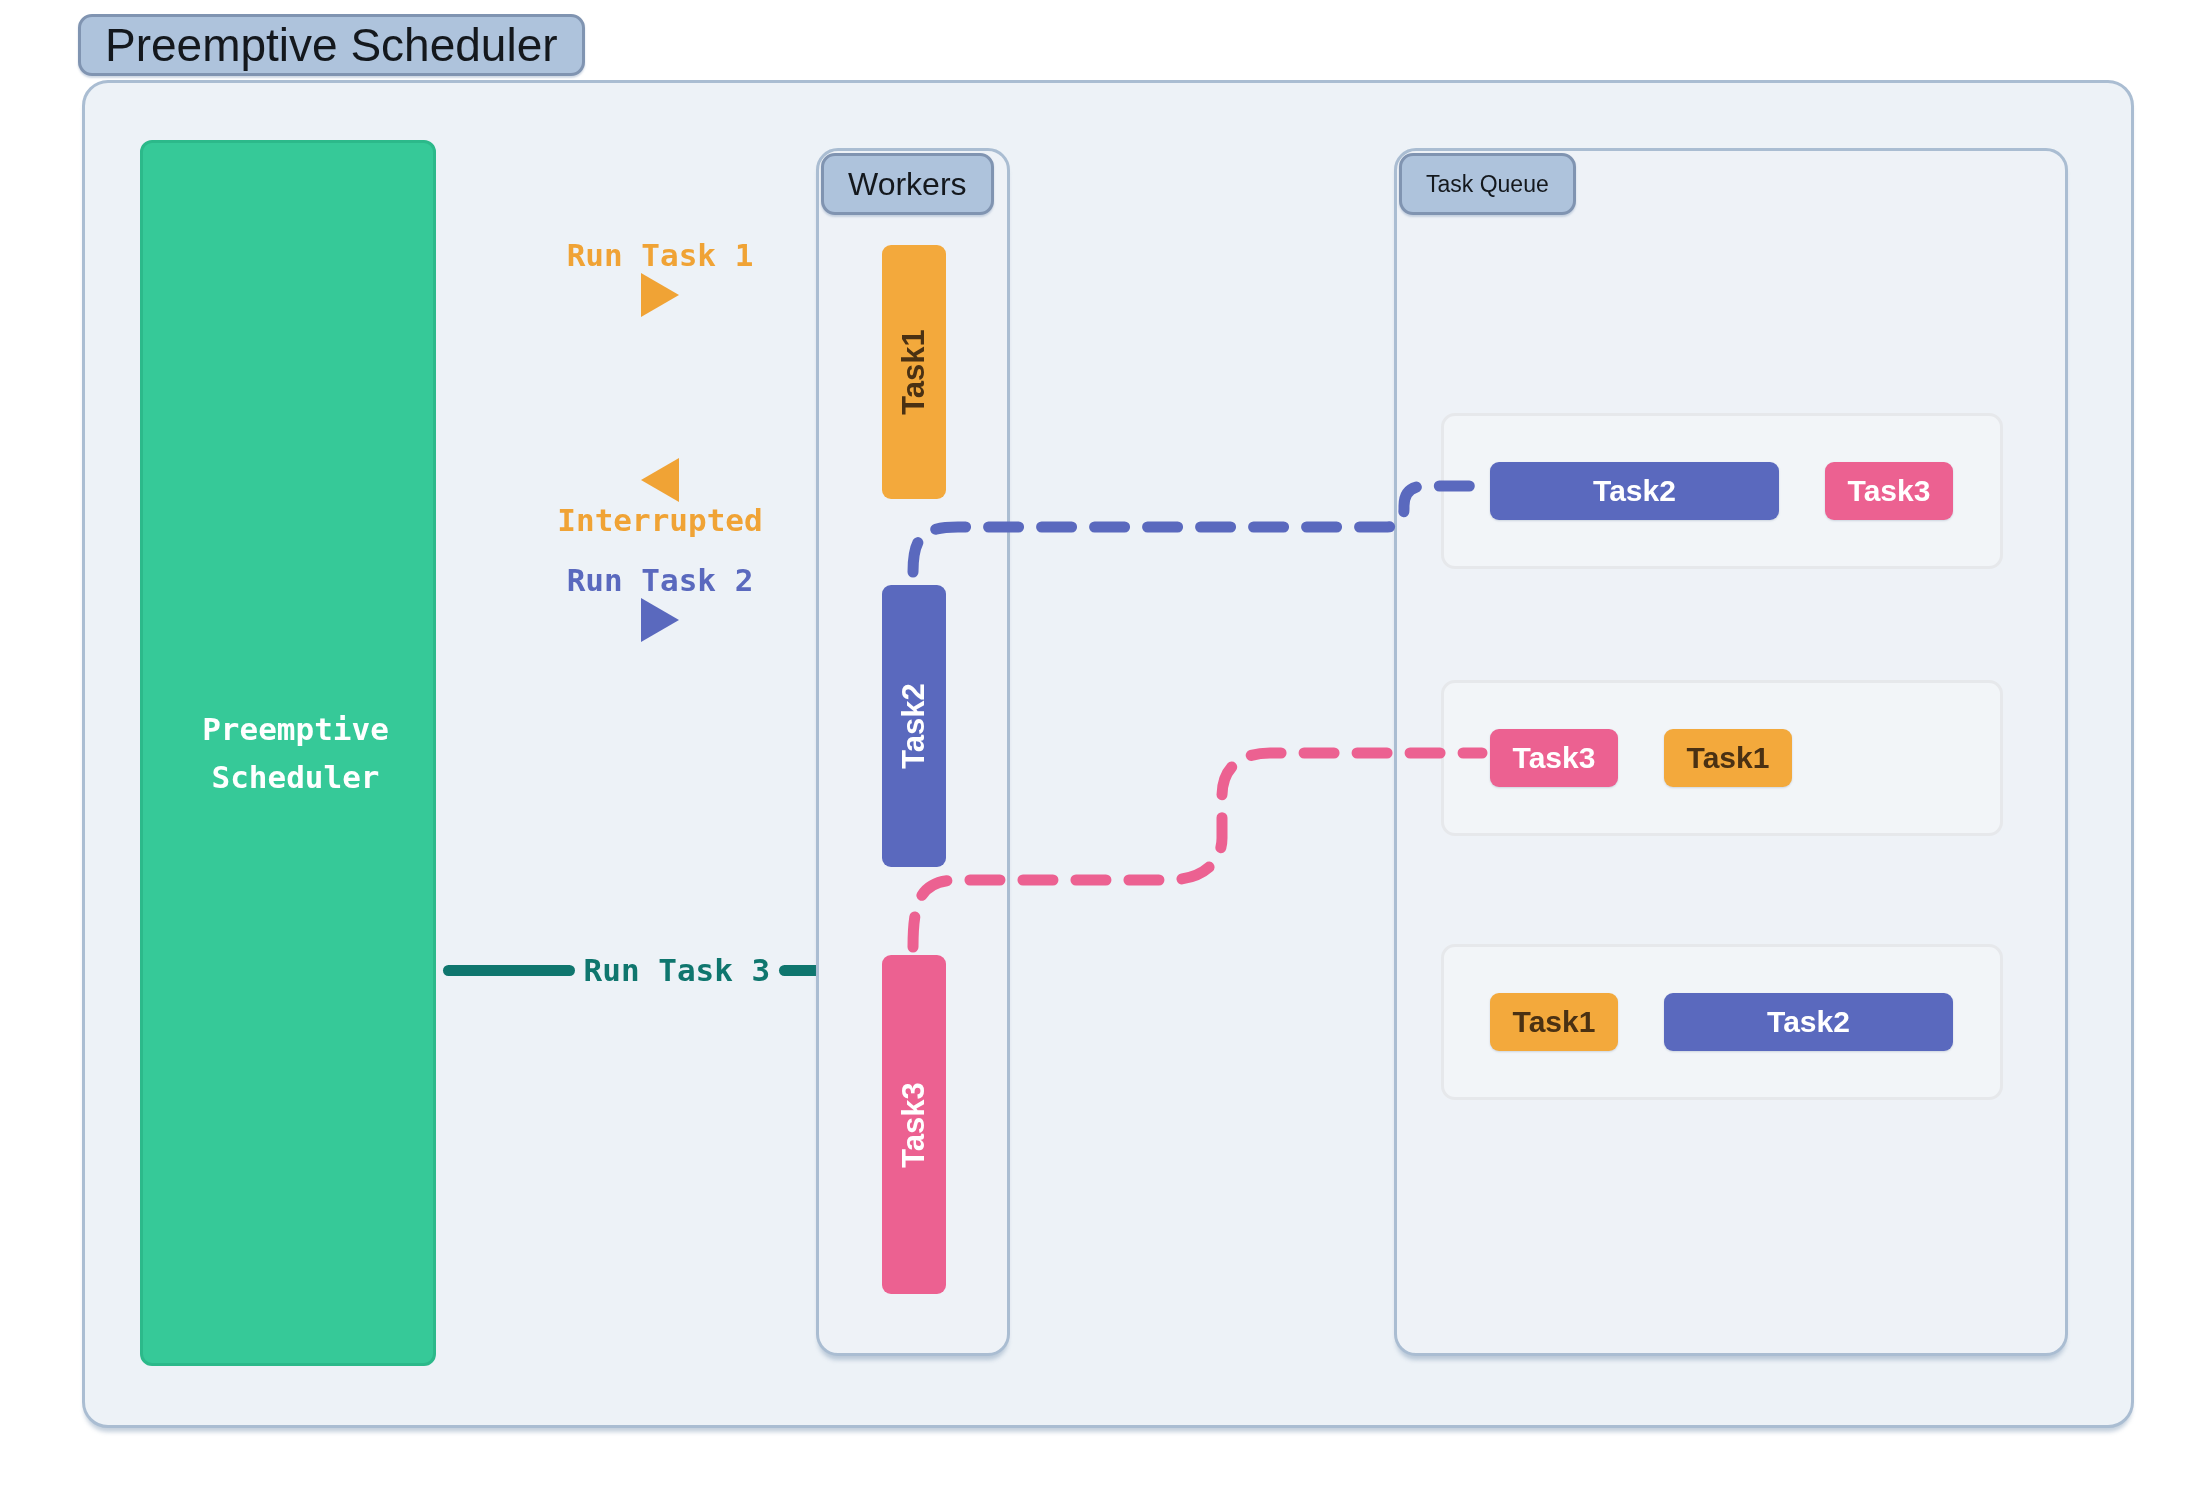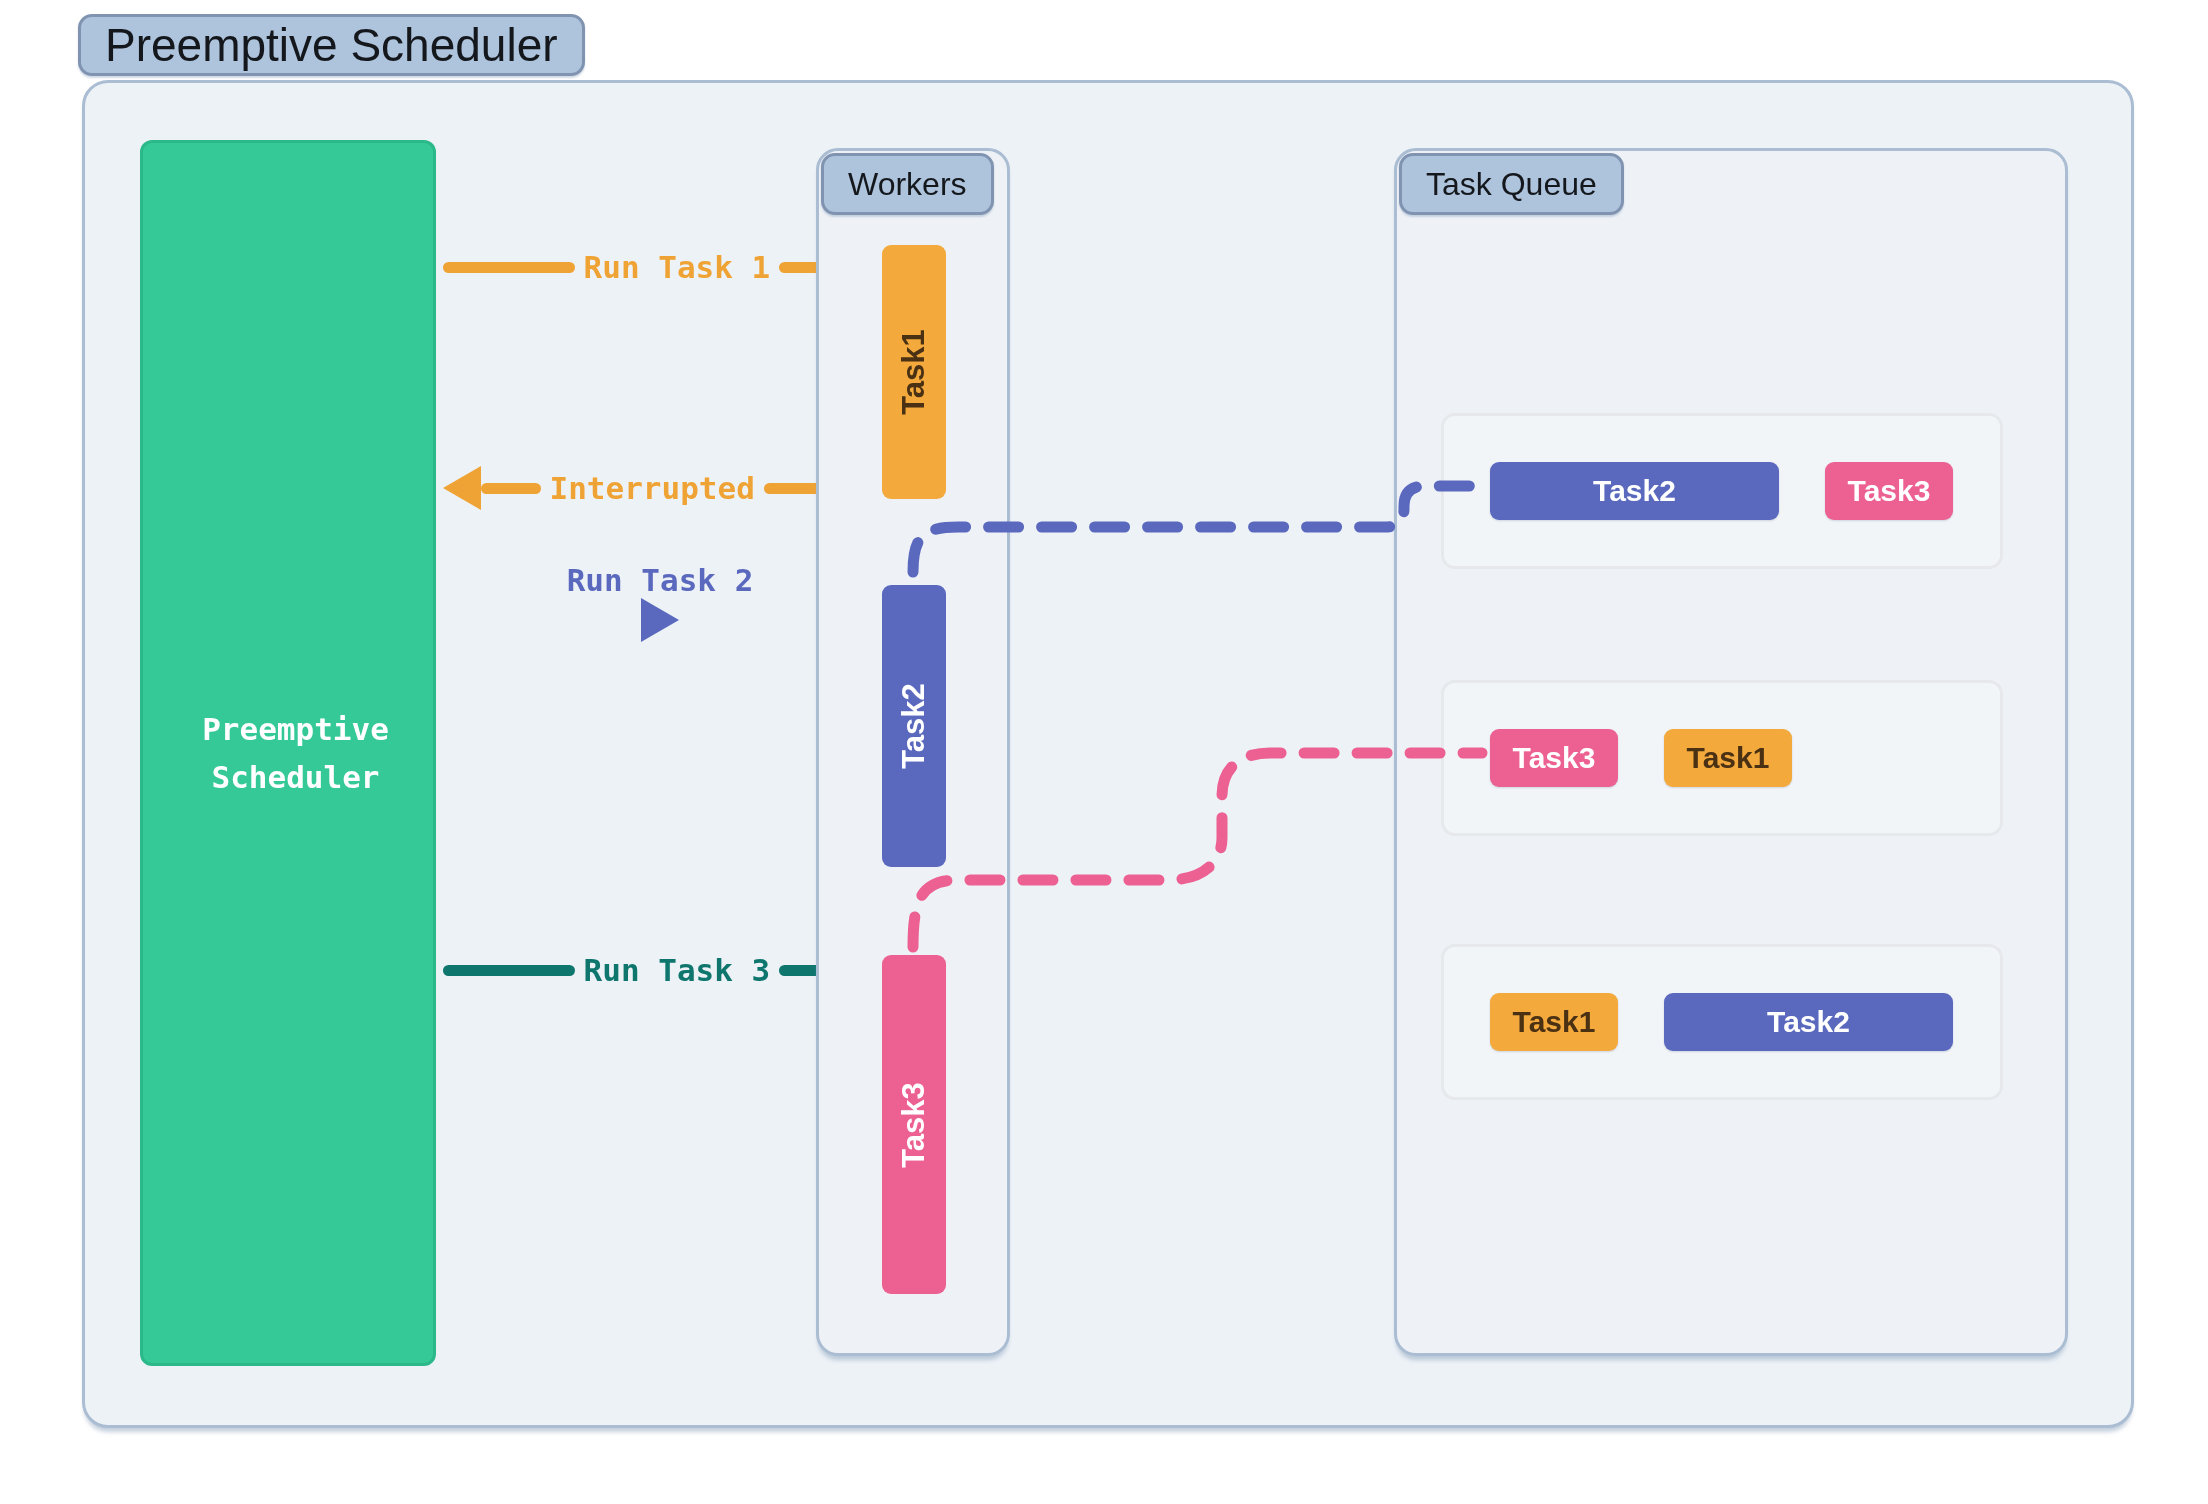--- a/index.html
+++ b/index.html
@@ -37,21 +37,21 @@
         padding-left:46px;gap:46px;box-sizing:border-box;}
   .chip{height:58px;border-radius:9px;display:flex;align-items:center;justify-content:center;
         font-weight:bold;font-size:30px;box-shadow:0 1px 2px rgba(100,120,150,.25);}
   .chip.narrow{width:128px;}
   .chip.wide{width:289px;}
 
   
   .bg-orange{background:#f3a93c;color:#4a3113;}
   .bg-indigo{background:#5a69be;color:#ffffff;}
   .bg-pink{background:#ec6191;color:#ffffff;}
-  .c-orange{color:#f0a335;}
+  .c-orange{color:#f0a335;flex-direction:column;}
   .c-indigo{color:#5a69be;}
   .c-pink{color:#0f766e;}
 
   
   .msg{position:absolute;left:443px;width:434px;height:60px;display:flex;align-items:center;}
   .msg .seg{height:11px;border-radius:6px;background:currentColor;}
   .msg .lbl{font-family:"DejaVu Sans Mono", monospace;font-weight:bold;font-size:31px;
             white-space:nowrap;padding:0 9px;}
   .head-right{width:0;height:0;border-top:22px solid transparent;border-bottom:22px solid transparent;
               border-left:38px solid currentColor;}
@@ -123,21 +123,21 @@
     </div>
     <div class="wbar bg-indigo" style="top:434px;height:282px;">
       <span class="vlabel">Task2</span>
     </div>
     <div class="wbar bg-pink" style="top:804px;height:339px;">
       <span class="vlabel">Task3</span>
     </div>
   </div>
 
   <div class="panel queue-panel">
-    <div class="badge" style="left:2px;top:2px;font-size:32px;border-radius:14px;">
+    <div class="badge" style="left:2px;top:2px;font-size:23px;border-radius:14px;">
       <span>Task Queue</span>
     </div>
 
     <div class="qrow" style="top:262px;">
       <div class="chip wide bg-indigo">Task2</div>
       <div class="chip narrow bg-pink">Task3</div>
     </div>
 
     <div class="qrow" style="top:529px;">
       <div class="chip narrow bg-pink">Task3</div>

